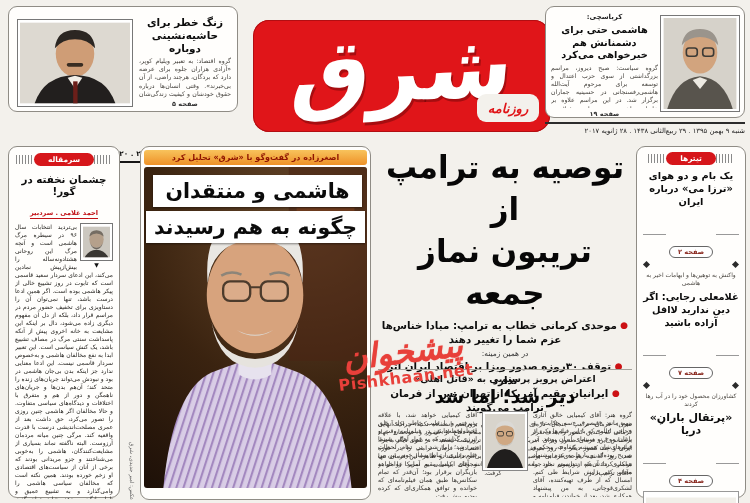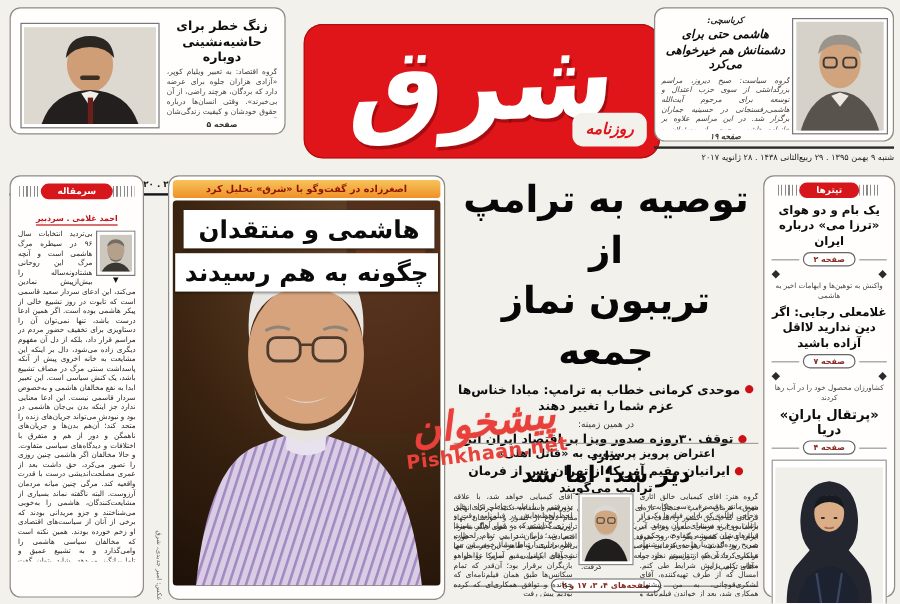--- a/index.html
+++ b/index.html
@@ -58,21 +58,21 @@
   #logo-notch {
     position:absolute; left:224px; top:74px; width:62px; height:28px;
     background:#f3f1ec; border-radius:9px;
     display:flex; align-items:center; justify-content:center;
   }
   #logo-tagline { color:#e01519; font-size:13px; font-weight:bold; font-style:italic; }
 
   
   #topright-box { left:545px; top:6px; width:200px; height:112px; }
   #tr-photo { left:114px; top:8px; width:80px; height:97px; }
-  #tr-text { position:absolute; left:5px; width:107px; top:6px; text-align:center;font-style:italic; }
+  #tr-text { position:absolute; left:5px; width:107px; top:6px; text-align:center; }
   #tr-head { font-size:9.8px; font-weight:800; line-height:12.5px; margin:2px 0; color:#0c0c0c; }
   #tr-body { height:44px; }
   #tr-rule { left:545px; top:122px; width:200px; border-top:2px solid #2c2c2c; }
   #date-line {
     left:545px; top:127px; width:200px;
     font-size:6.8px; font-weight:normal; color:#222; text-align:right;
   }
 
   
   .sec-header { display:flex; align-items:center; justify-content:center; gap:0; margin-top:1px; }
@@ -134,21 +134,21 @@
   .dot { color:#cc1114; font-size:9px; vertical-align:1px; }
   .lead-b { font-size:10.3px; font-weight:800; line-height:13.5px; color:#0d0d0d; }
   #related-label { font-size:7.5px; color:#333; margin:3px 0 2px; }
   #lead-body { display:flex; gap:7px; margin-top:6px; height:58px; overflow:hidden; }
   #lead-body .col { flex:1; font-size:6.2px; line-height:8.1px; text-align:justify; color:#2c2a26; }
   .pill-row { display:flex; align-items:center; gap:2px; margin-top:4px; }
   .pill-row .hline { flex:1; border-top:1px solid #777; }
   .page-pill {
     border:1px solid #666; border-radius:7px; background:#fff;
     font-size:6.6px; font-weight:bold; color:#8a2a20;
-    line-height:10px; padding:0 8px; white-space:nowrap;
+    line-height:10px; padding:0 8px; white-space:nowrap;margin-top:36px;
   }
 
   #culture-divider { left:378px; top:369px; width:254px; border-top:1px solid #a5a29b; }
 
   
   #culture { left:378px; top:373px; width:254px; height:129px; }
   #cu-kicker { text-align:center; font-size:9.3px; font-weight:800; color:#111; }
   #cu-head { text-align:center; font-size:19px; font-weight:900; color:#070707; margin-top:1px; }
   #cu-row { display:flex; gap:5px; margin-top:4px; height:86px; overflow:hidden; }
   #cu-row .col { flex:1; font-size:6.2px; line-height:8.1px; text-align:justify; color:#2c2a26; }
@@ -228,20 +228,21 @@
 
 <div class="abs" id="tr-rule"></div>
 <div class="abs" id="date-line">شنبه ۹ بهمن ۱۳۹۵ .  ۲۹ ربیع‌الثانی ۱۴۳۸ .  ۲۸ ژانویه ۲۰۱۷</div>
 
 <aside class="wbox" id="editorial-box">
   <div class="sec-header">
     <span class="hatch"></span>
     <span class="red-pill">سرمقاله</span>
     <span class="hatch"></span>
   </div>
+  <div id="ed-head">چشمان نخفته در گور!</div>
   <div id="ed-byline"><span>احمد غلامی . سردبیر</span></div>
   <div id="ed-body">
     <span id="ed-thumb">
       <span class="photo-frame" style="display:block">
         <svg viewBox="0 0 30 34">
           <rect width="30" height="34" fill="#ccc8c0"></rect>
           <ellipse cx="15" cy="14" rx="8" ry="9.5" fill="#b5a08b"></ellipse>
           <path d="M7,11 Q8,4 15,4 Q22,4 23,11 Q19,7.5 15,7.5 Q11,7.5 7,11 Z" fill="#756d63"></path>
           <path d="M8,17 Q9,25 15,25 Q21,25 22,17 Q21,23 15,23.5 Q9,23 8,17 Z" fill="#6e675f"></path>
           <path d="M2,34 Q6,26 15,25.5 Q24,26 28,34 Z" fill="#3a3733"></path>

